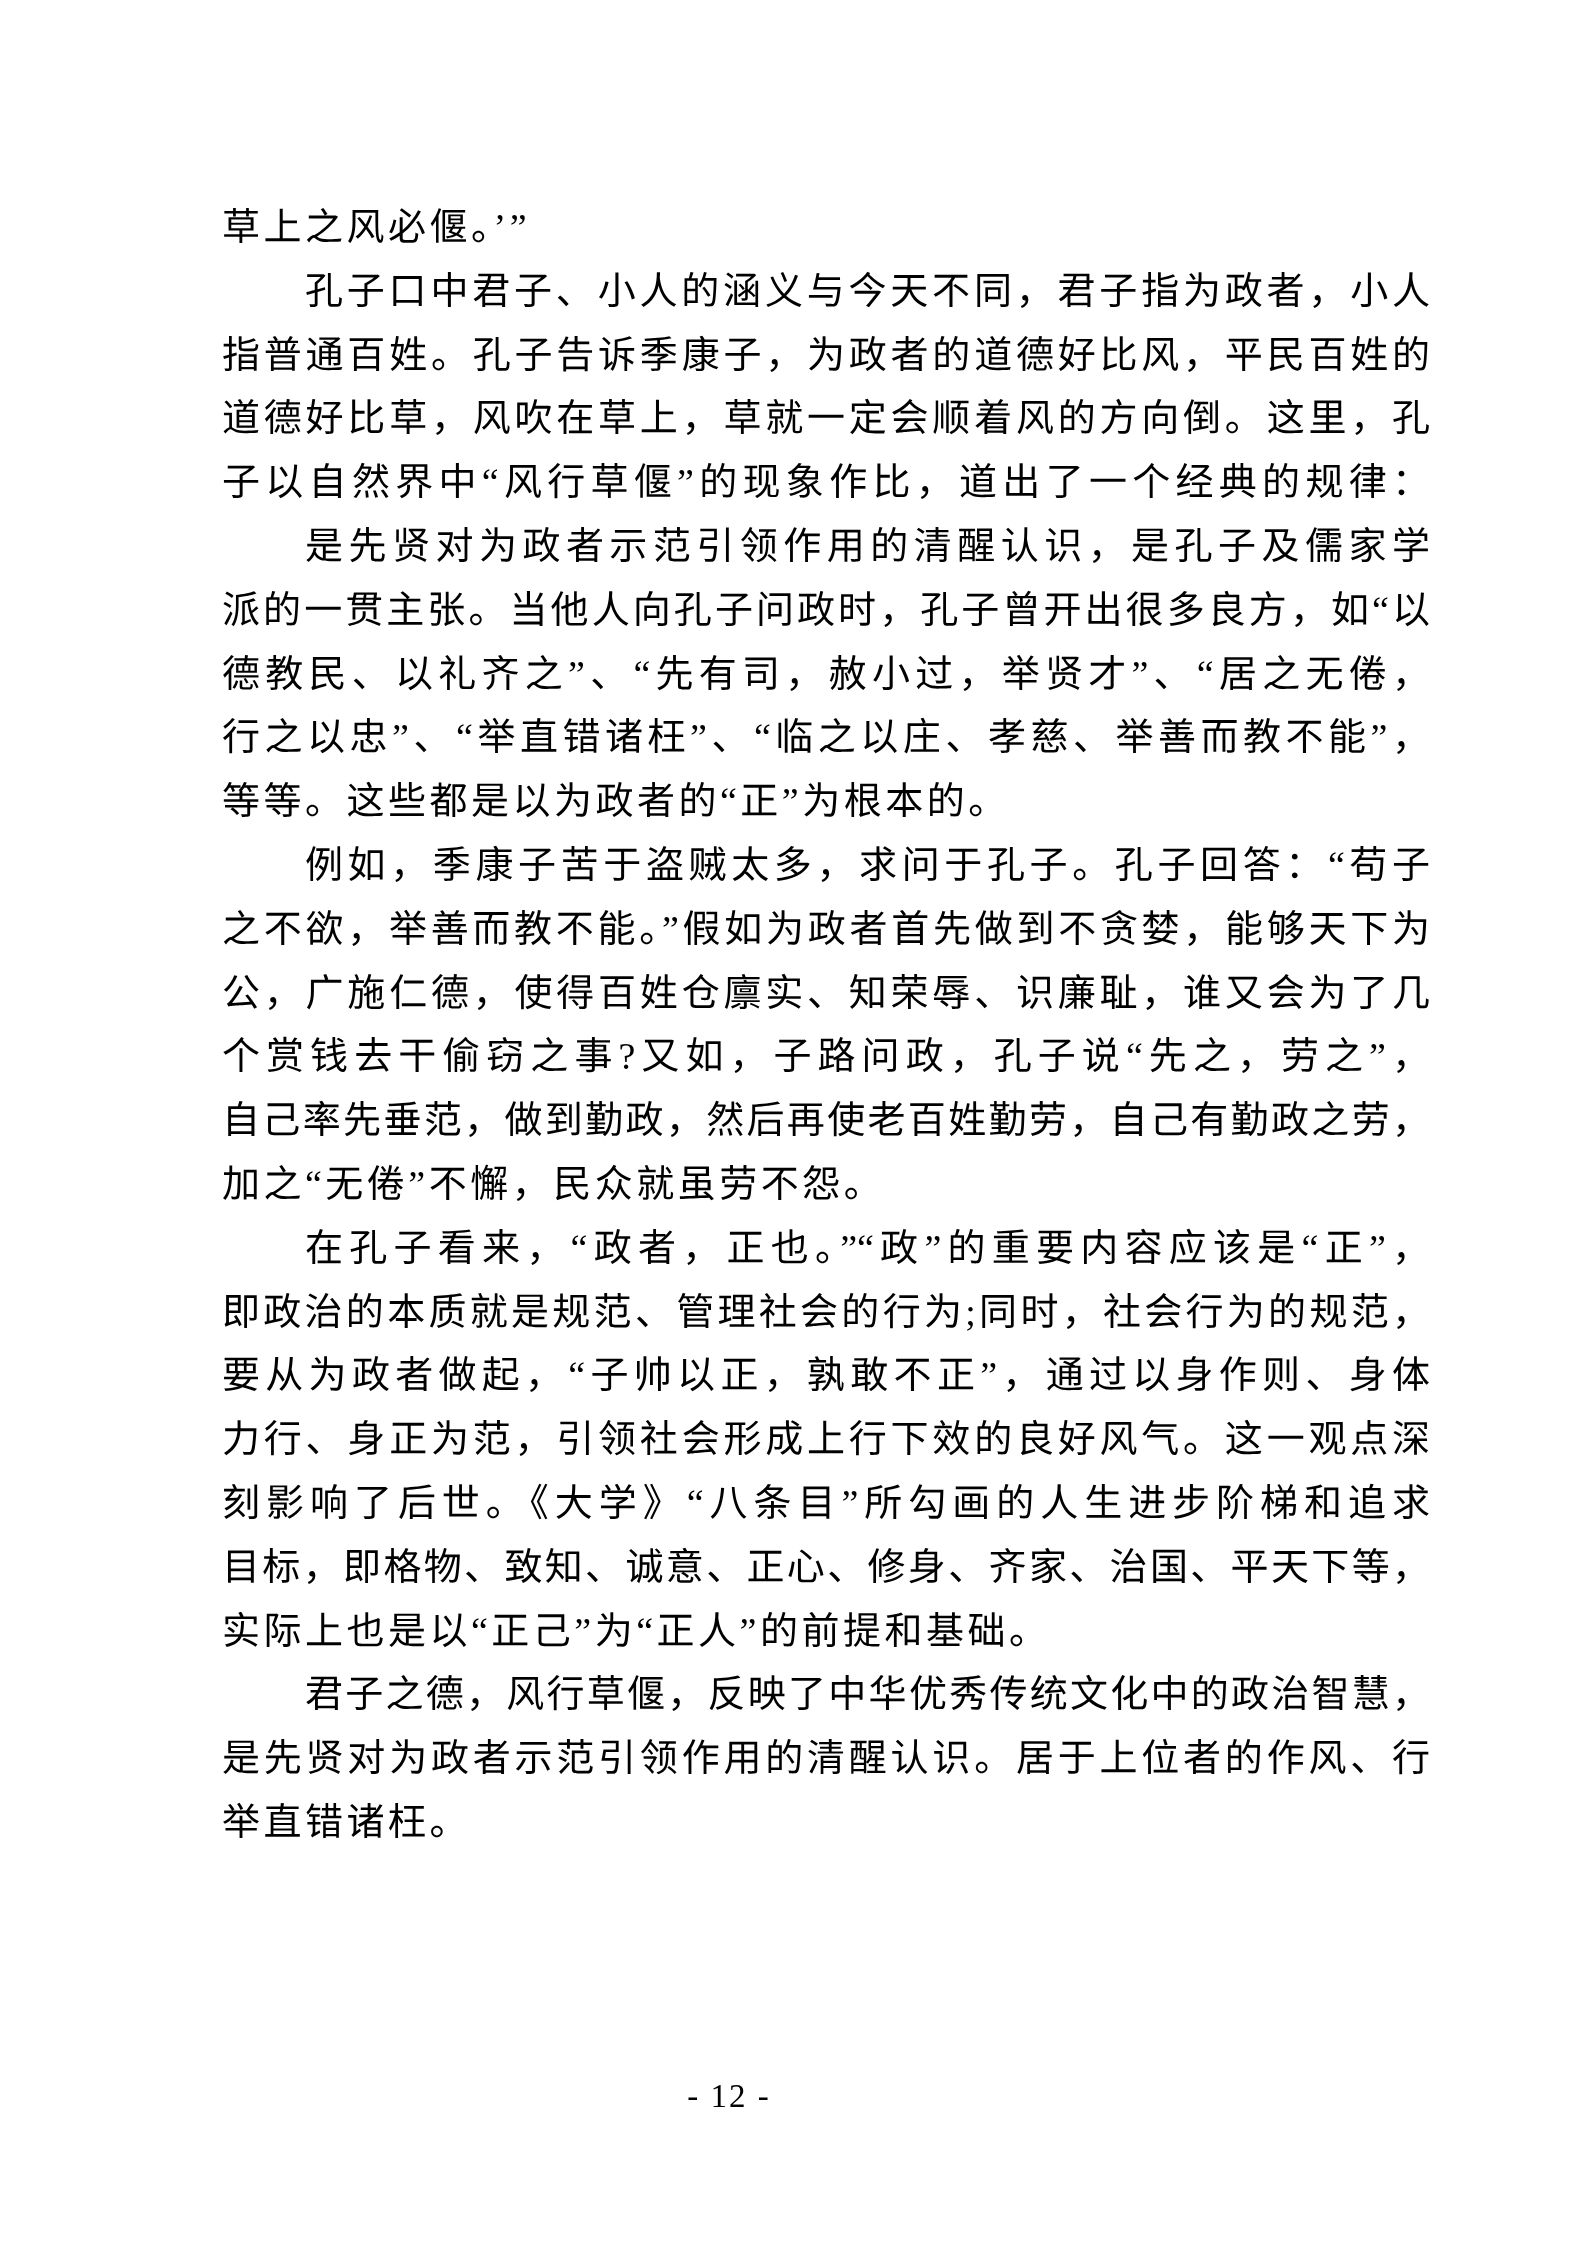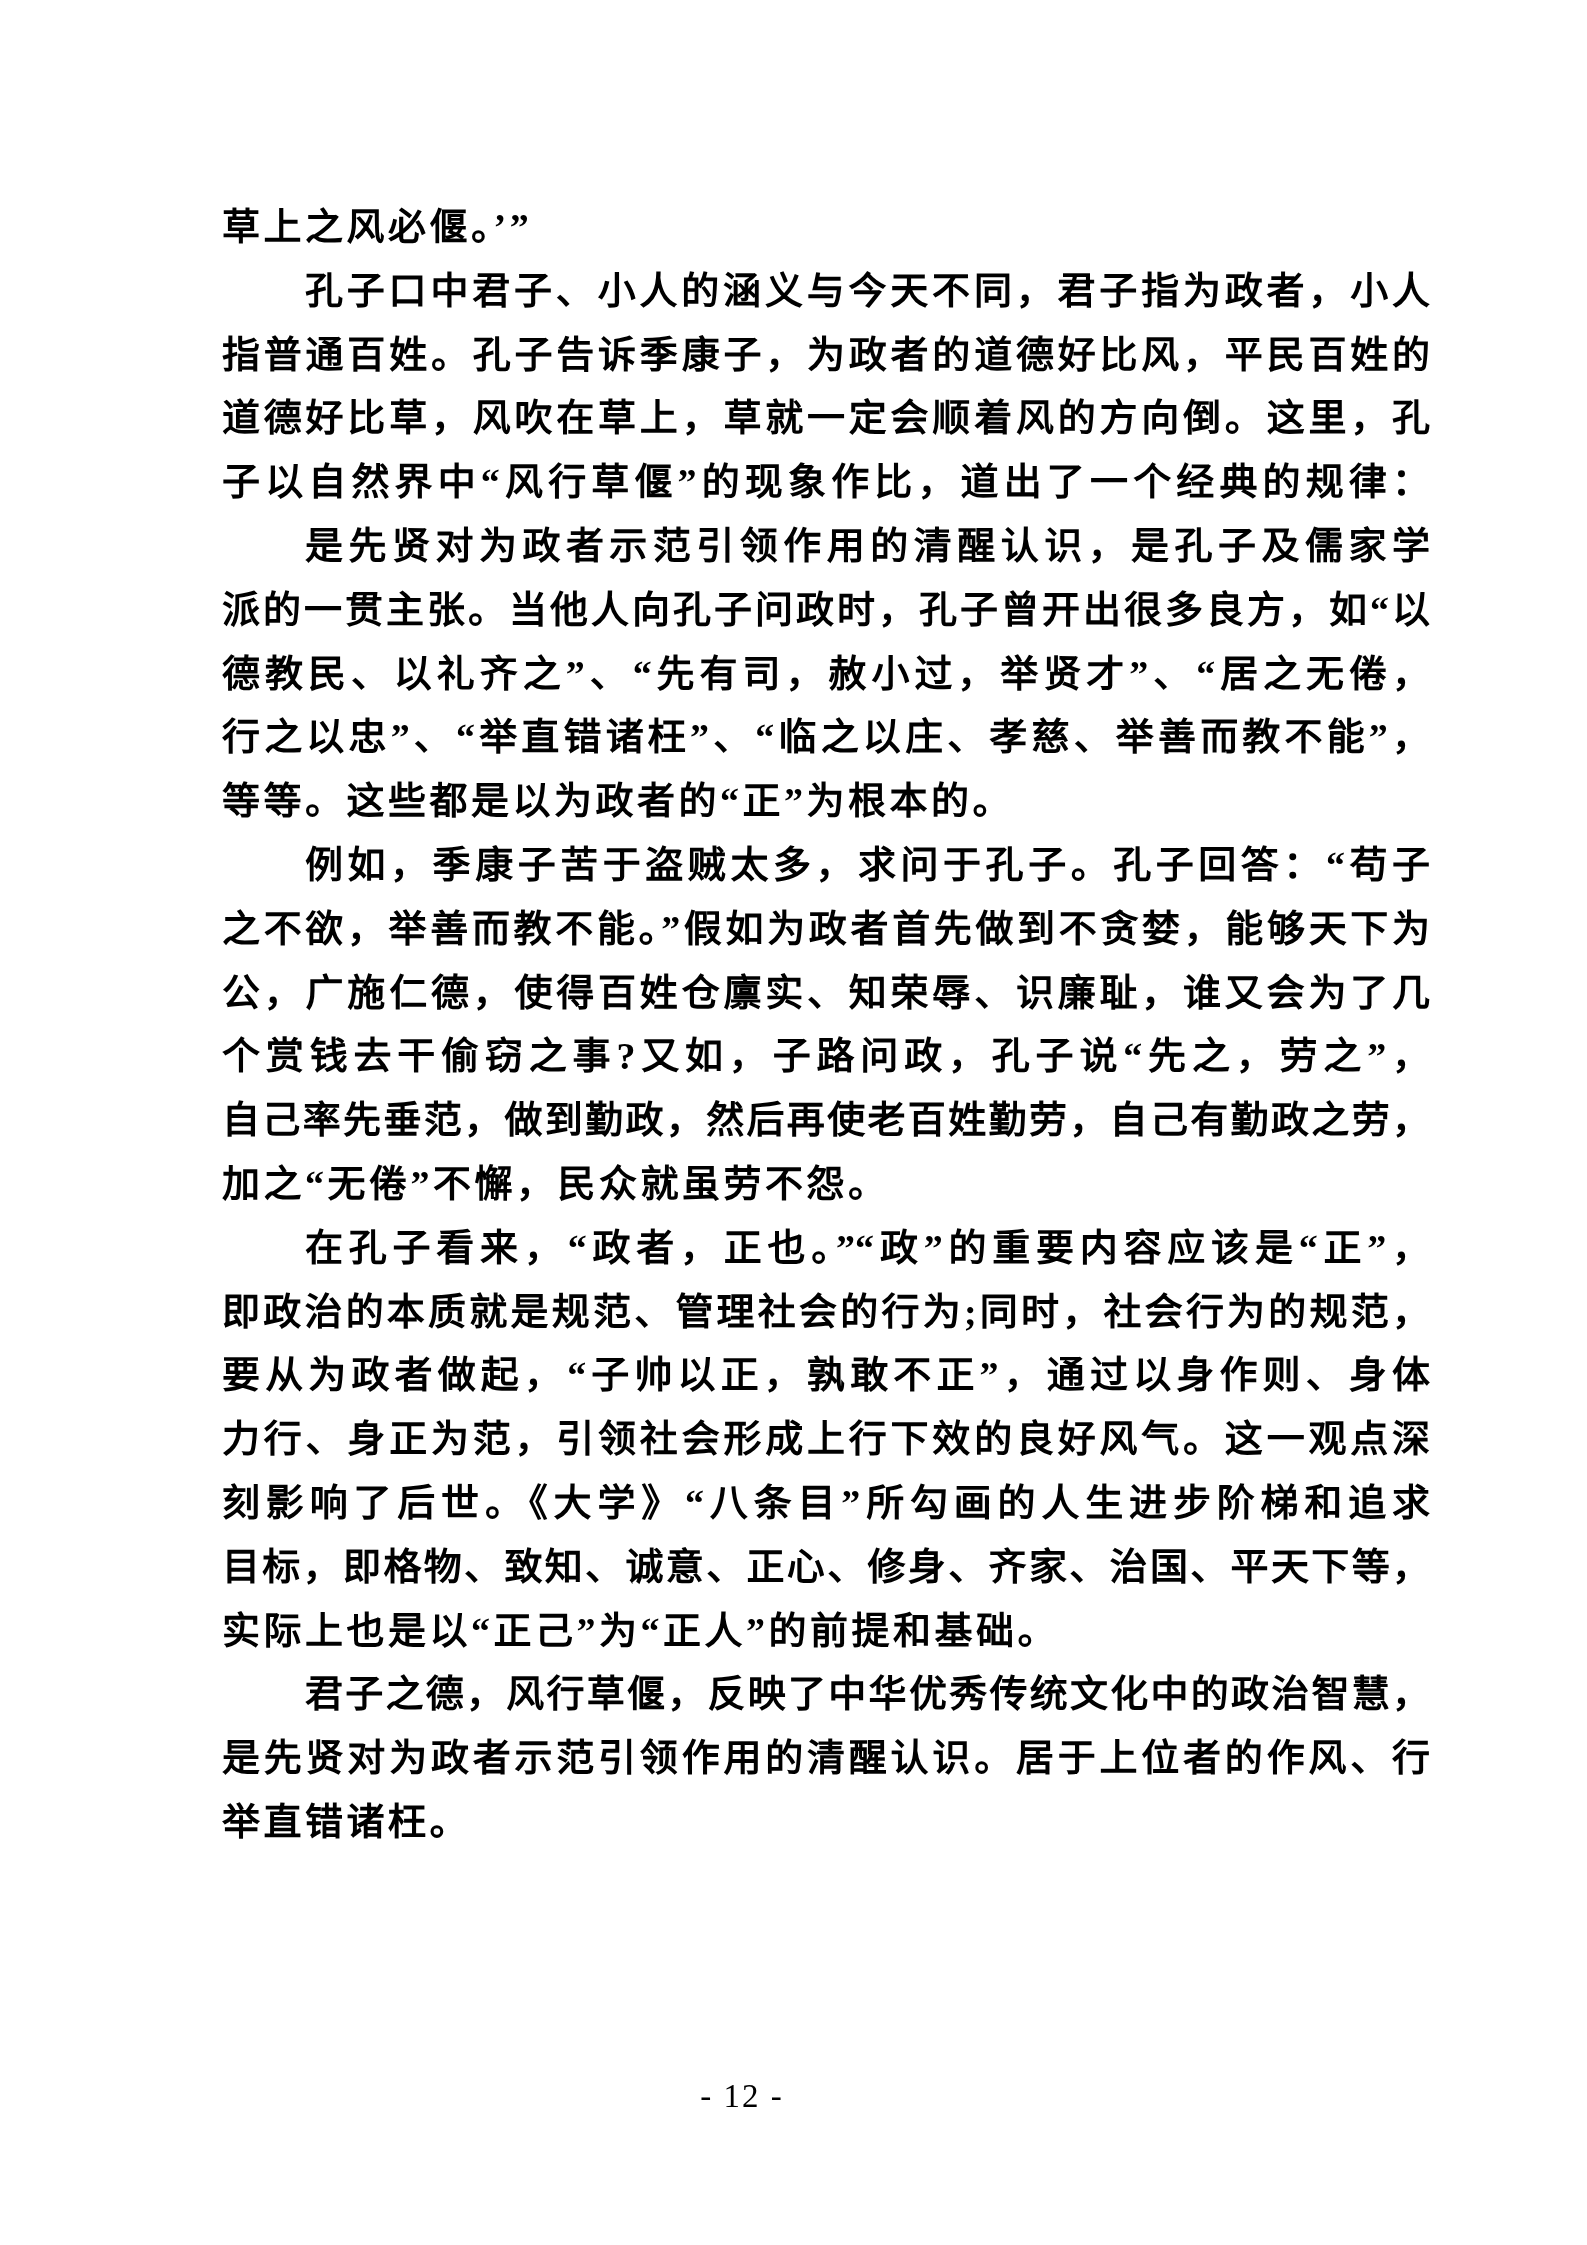--- a/index.html
+++ b/index.html
@@ -23,40 +23,39 @@
   }
   .para {
     margin: 0;
     padding: 0;
   }
   .line {
     height: 63.8px;
     line-height: 63.8px;
     font-size: 38px;
     white-space: normal;
-    font-weight: bold;
   }
   
   .fill {
     text-align: justify;
     text-align-last: justify;
     text-justify: inter-character;
   }
   
   .end {
     text-align: left;
     letter-spacing: 3.5px;
   }
   
   .indent {
     text-indent: 83px;
   }
   .pageno {
     position: absolute;
-    left: 17px;
+    left: 4px;
     top: 2078px;
     width: 1450px;
     text-align: center;
     font-size: 33px;
     letter-spacing: 2px;
   }
 </style>
 </head>
 <body>
 

